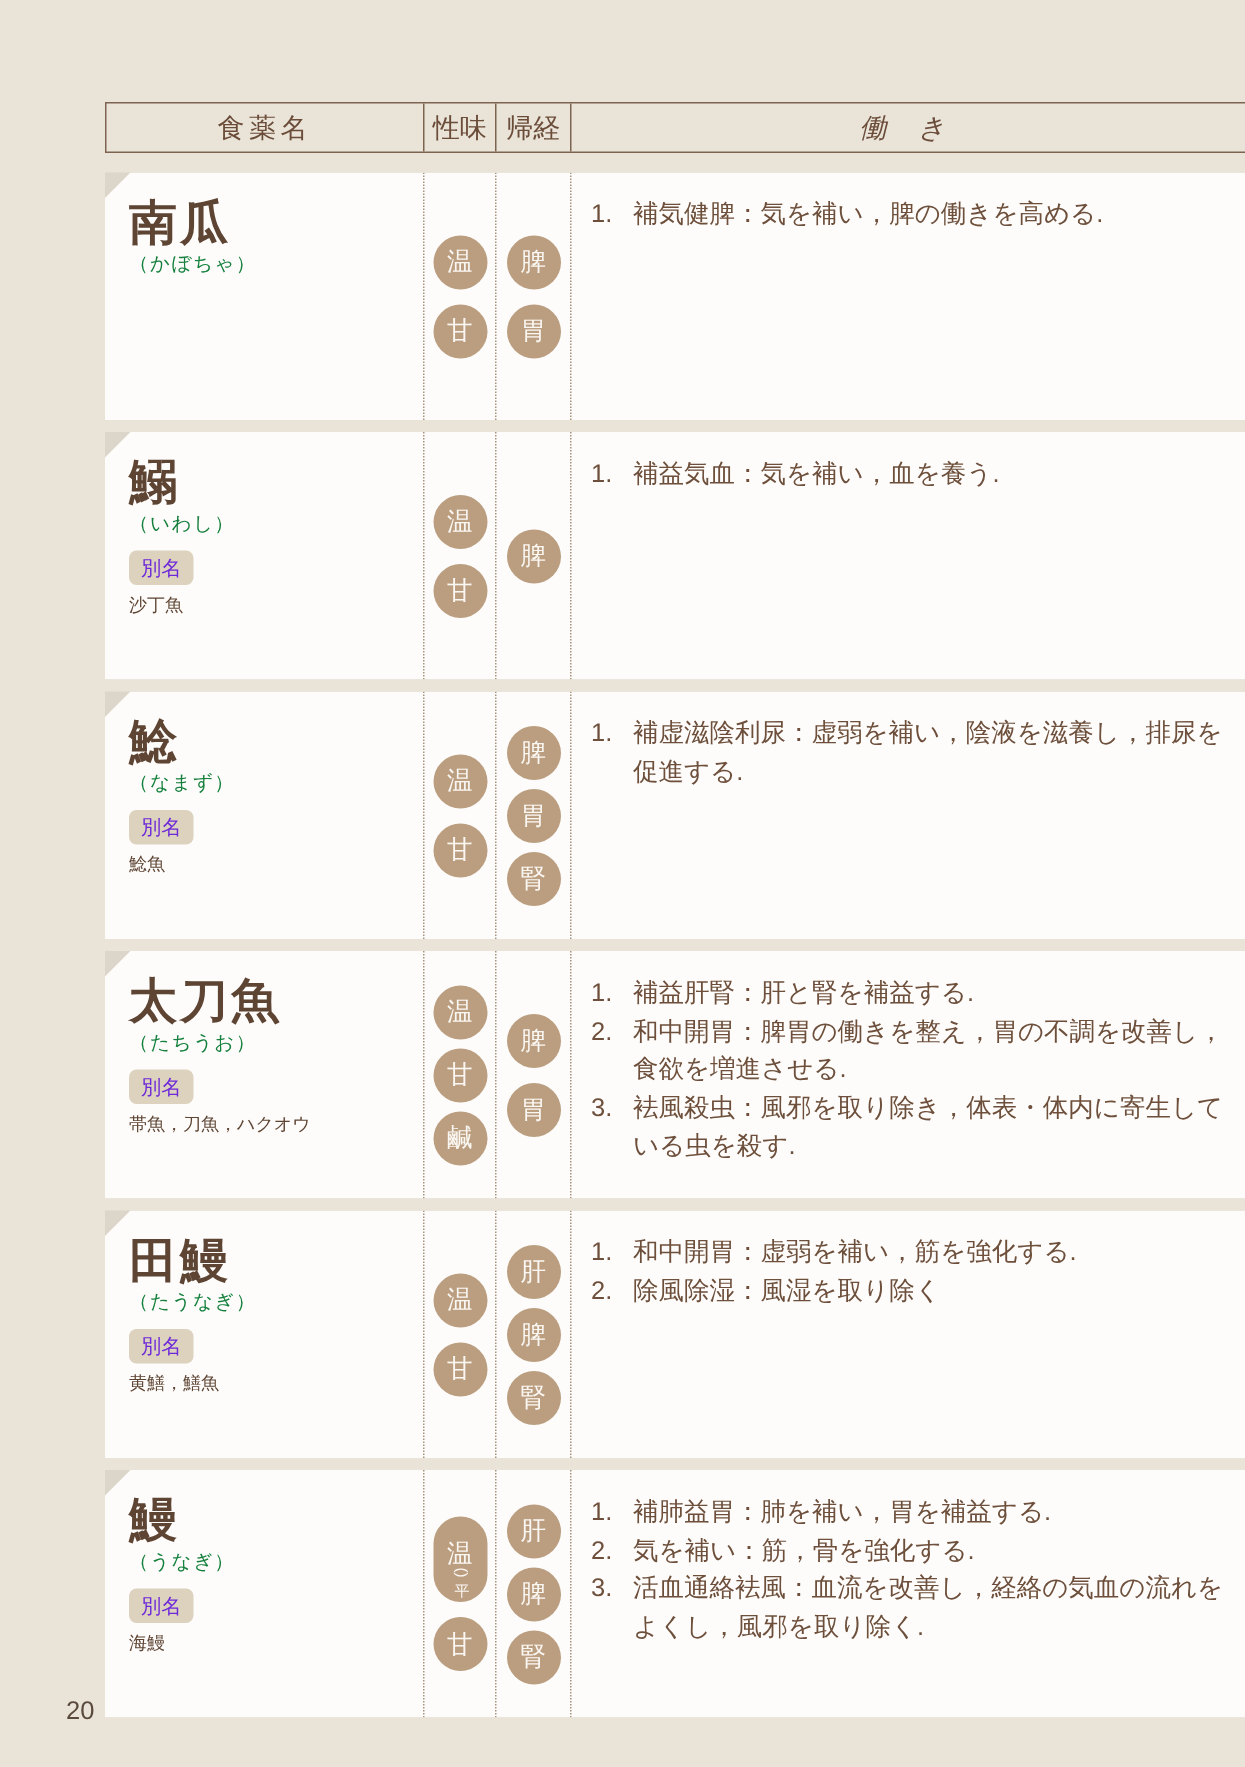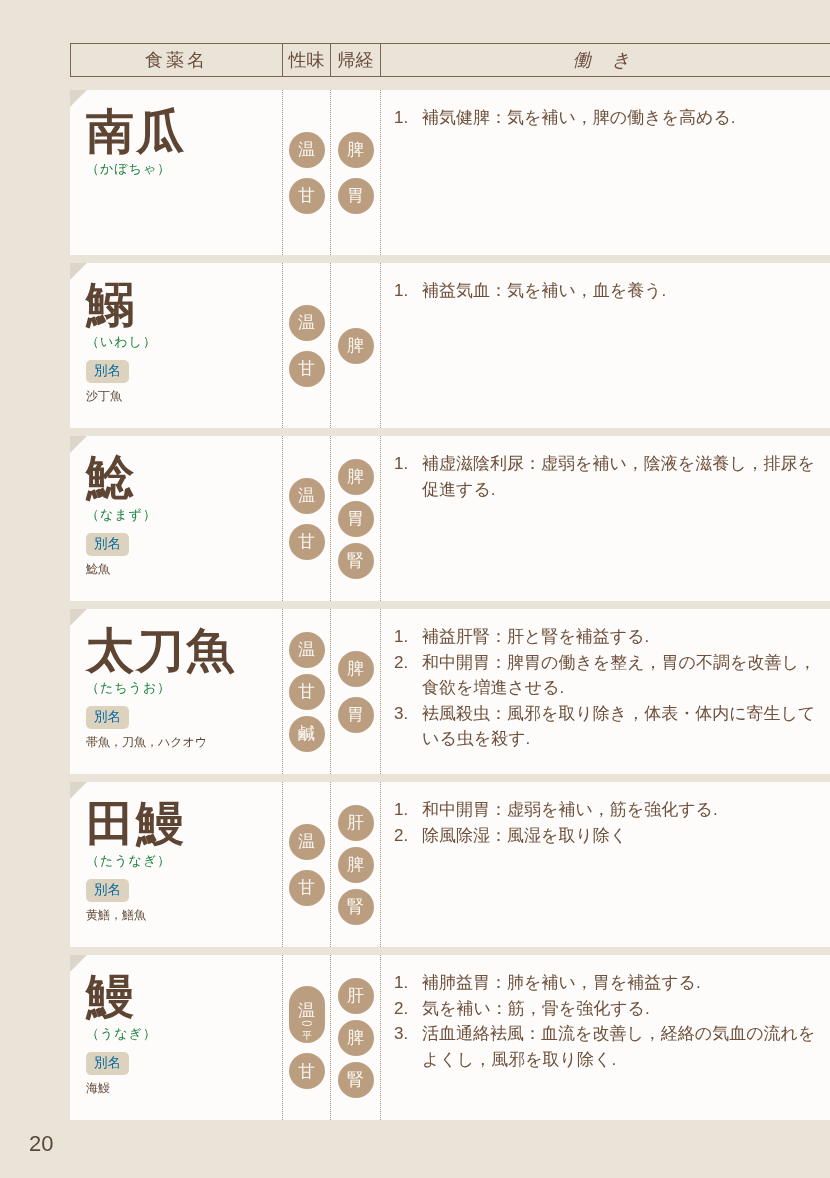--- a/index.html
+++ b/index.html
@@ -4,21 +4,21 @@
 <style>
   * { margin:0; padding:0; box-sizing:border-box; }
   html,body { width:830px; height:1178px; }
   body {
     font-family: "Liberation Sans", "DejaVu Sans", sans-serif;
     background:#e9e3d8;
     color:#5e4433;
     overflow:hidden;
   }
   .page { position:relative; width:830px; height:1178px; background:#e9e3d8; overflow:hidden; }
-  .content { margin-left:70px; padding-top:43px; }
+  .content { margin-left:70px; padding-top:68px; }
 
   
   .hdr {
     display:flex; height:34px;
     border:1.5px solid #7e6450; border-right:none;
     color:#6b4c39; font-size:18px;
   }
   .hdr-cell {
     display:flex; align-items:center; justify-content:center;
     border-right:1.5px solid #7e6450;
@@ -38,25 +38,25 @@
     border-top:17px solid #dcd5c9; border-right:17px solid transparent;
   }
   .card {
     position:relative; height:100%;
     background:#fdfcfa;
     clip-path: polygon(17px 0, 100% 0, 100% 100%, 0 100%, 0 17px);
     display:grid;
     grid-template-columns:212px 48px 50px 1fr;
   }
   .col-name { padding:16px 8px 0 16px; }
-  .food-name { font-size:48px; font-weight:600; color:#5e4433; letter-spacing:2px; line-height:1.1; }
+  .food-name { font-size:32px; font-weight:600; color:#5e4433; letter-spacing:2px; line-height:1.1; }
   .food-reading { font-size:13px; color:#15803d; letter-spacing:1px; margin-top:1px; }
   .alias-block { margin-top:9px; }
   .alias-badge {
-    display:inline-block; background:#dcd2be; color:#0369a1;
+    display:inline-block; background:#dcd2be; color:#6d28d9;
     font-size:13.5px; padding:2.5px 8px; border-radius:5px;
   }
   .alias-text { font-size:12px; margin-top:5px; color:#5e4433; }
 
   .col-badges {
     border-left:1.5px dotted #a5937d;
     display:flex; flex-direction:column; align-items:center; justify-content:center;
     gap:10px;
   }
   .badge {
@@ -70,21 +70,21 @@
 
   .col-fn {
     border-left:1.5px dotted #a5937d;
     padding:15px 10px 0 13px;
     color:#6d4f3b; font-size:17px; line-height:1.5;
   }
   .fn { display:flex; }
   .fn-num { width:28px; flex:none; }
   .fn-text { flex:1; }
 
-  .page-number { position:absolute; left:29px; top:1131px; font-size:22px; color:#5a4a3c; }
+  .page-number { position:absolute; left:44px; top:1131px; font-size:17px; color:#5a4a3c; }
 </style>
 </head>
 <body>
 
 <div class="page">
   <div class="content">
 
     <div class="hdr">
       <div class="hdr-cell hc-name">食薬名</div>
       <div class="hdr-cell hc-taste">性味</div>

